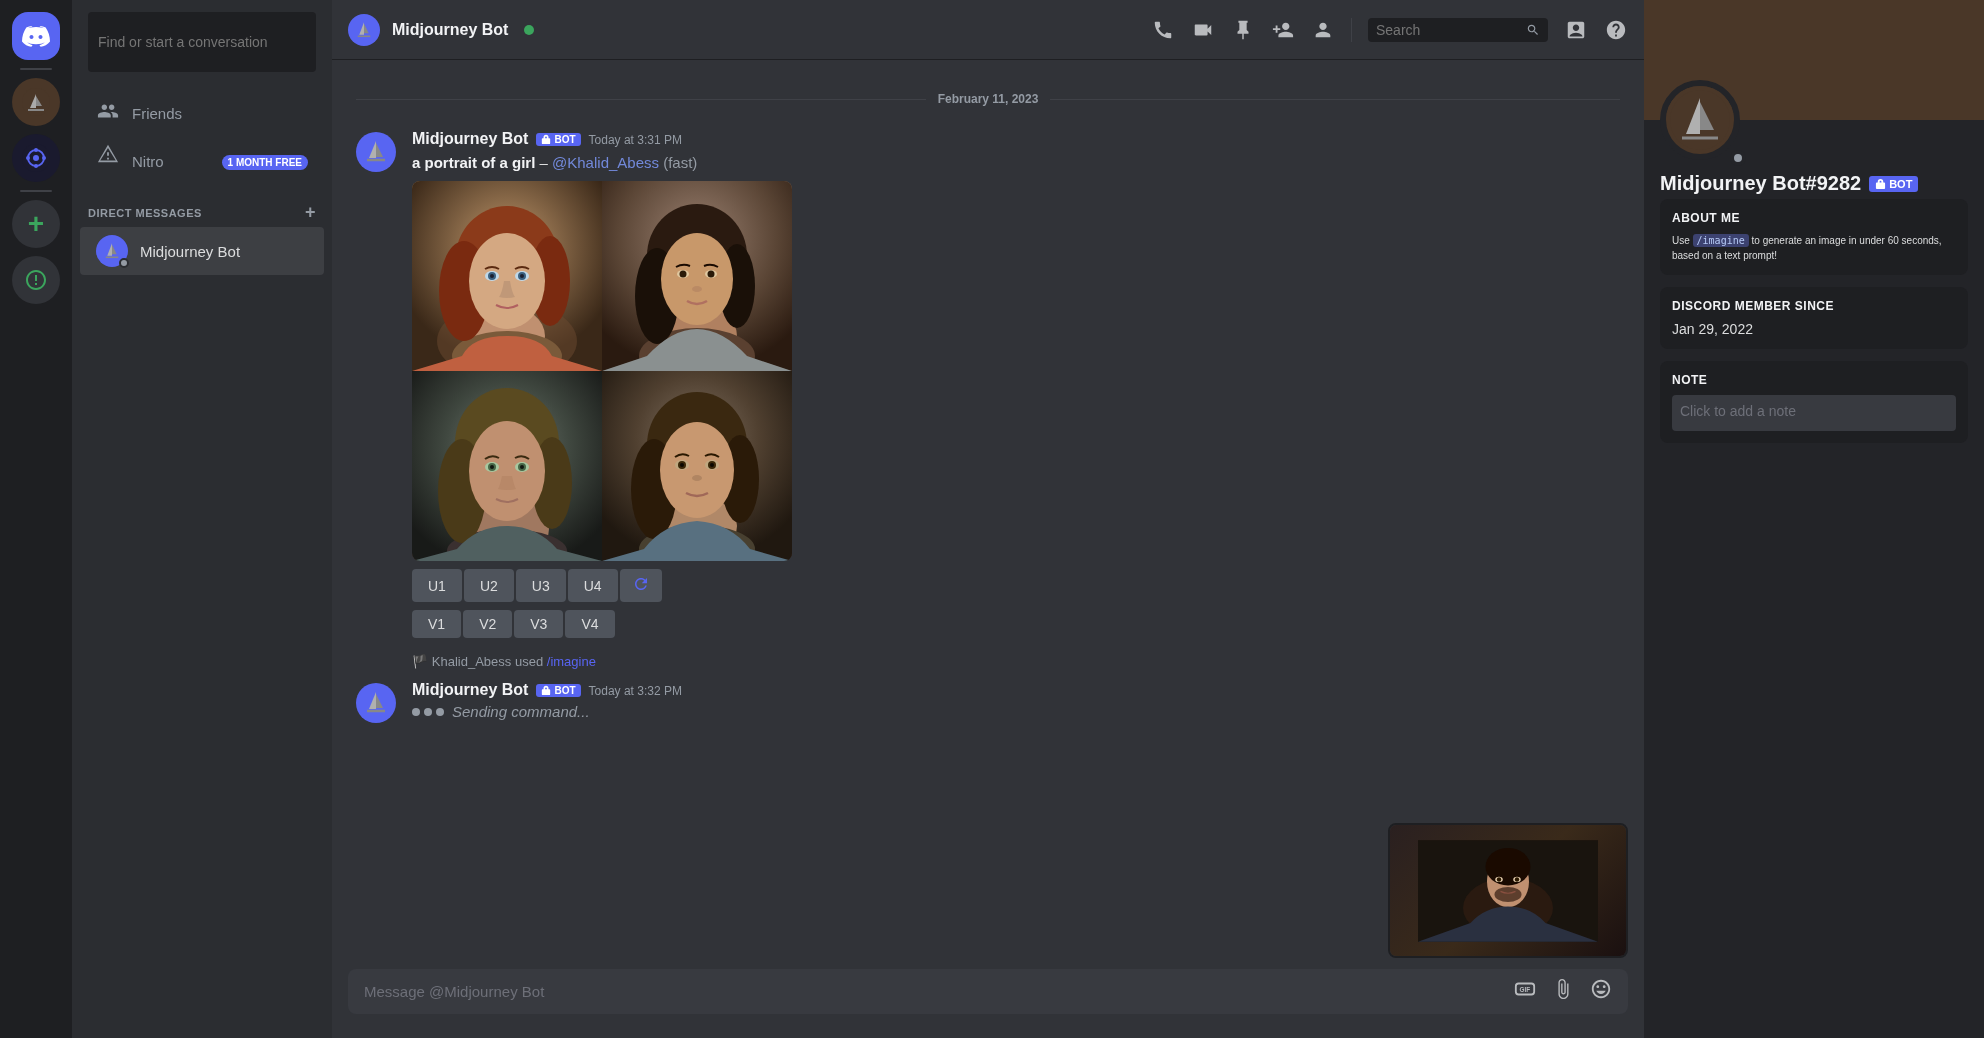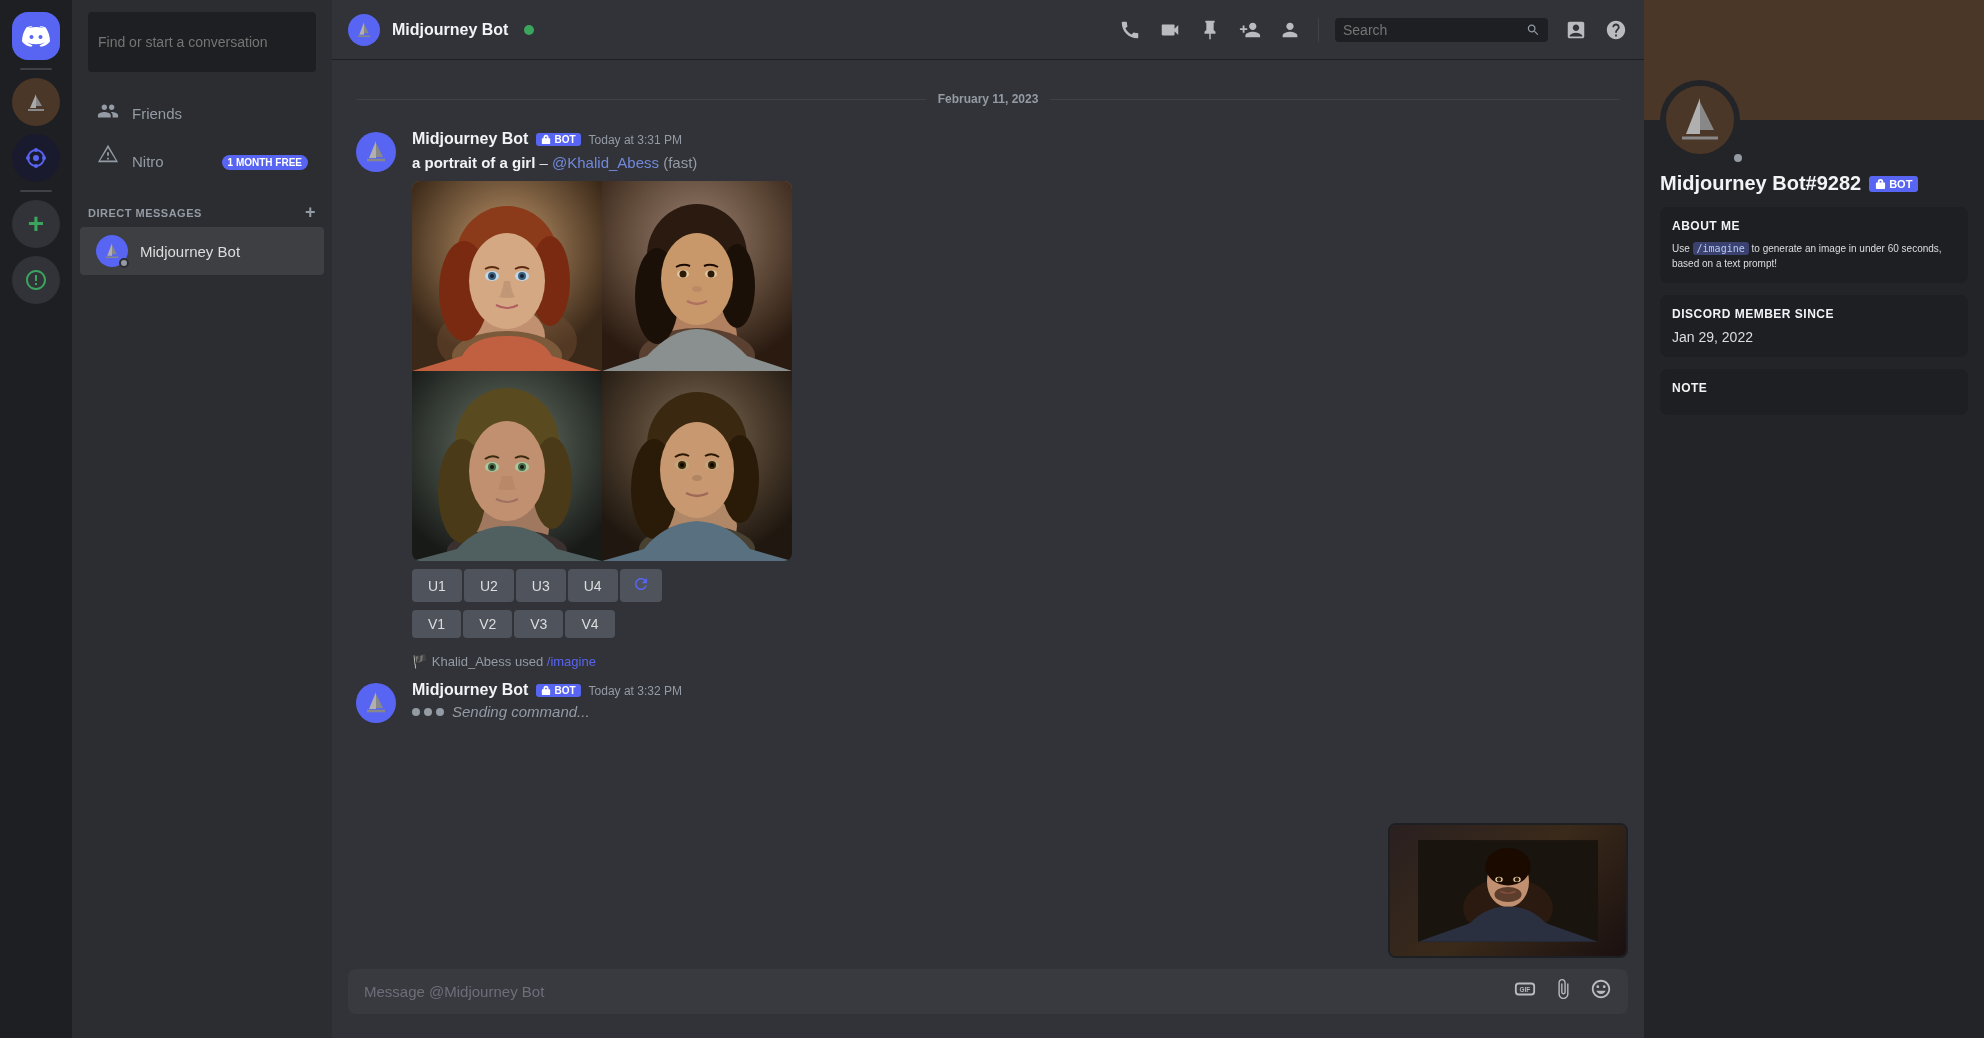--- a/index.html
+++ b/index.html
@@ -241,21 +241,21 @@
       justify-content: center;
       font-size: 20px;
     }
     .search-bar {
       background: #1e1f22;
       border-radius: 4px;
       padding: 4px 8px;
       display: flex;
       align-items: flex-start;
       gap: 6px;
-      width: 213px;
+      width: 180px;
       cursor: text;
     }
     .search-bar input {
       background: none;
       border: none;
       outline: none;
       color: #949ba4;
       font-size: 14px;
       width: 100%;
     }
@@ -512,21 +512,21 @@
       bottom: -6px;
       right: -6px;
     }
     .profile-body {
       padding: 52px 16px 16px;
     }
     .profile-name-row {
       display: flex;
       align-items: center;
       gap: 8px;
-      margin-bottom: 12px;
+      margin-bottom: 4px;
     }
     .profile-name {
       font-size: 20px;
       font-weight: 700;
       color: #f2f3f5;
     }
     .profile-bot-badge {
       background: #5865f2;
       color: white;
       font-size: 11px;
@@ -1086,15 +1086,16 @@
       </div>
     </div>
 
     <div class="profile-section">
       <div class="profile-section-title">DISCORD MEMBER SINCE</div>
       <div class="profile-member-since">Jan 29, 2022</div>
     </div>
 
     <div class="profile-section">
       <div class="profile-section-title">NOTE</div>
+      <div class="note-box">Click to add a note</div>
     </div>
   </div>
 </div>
 
 </body></html>

